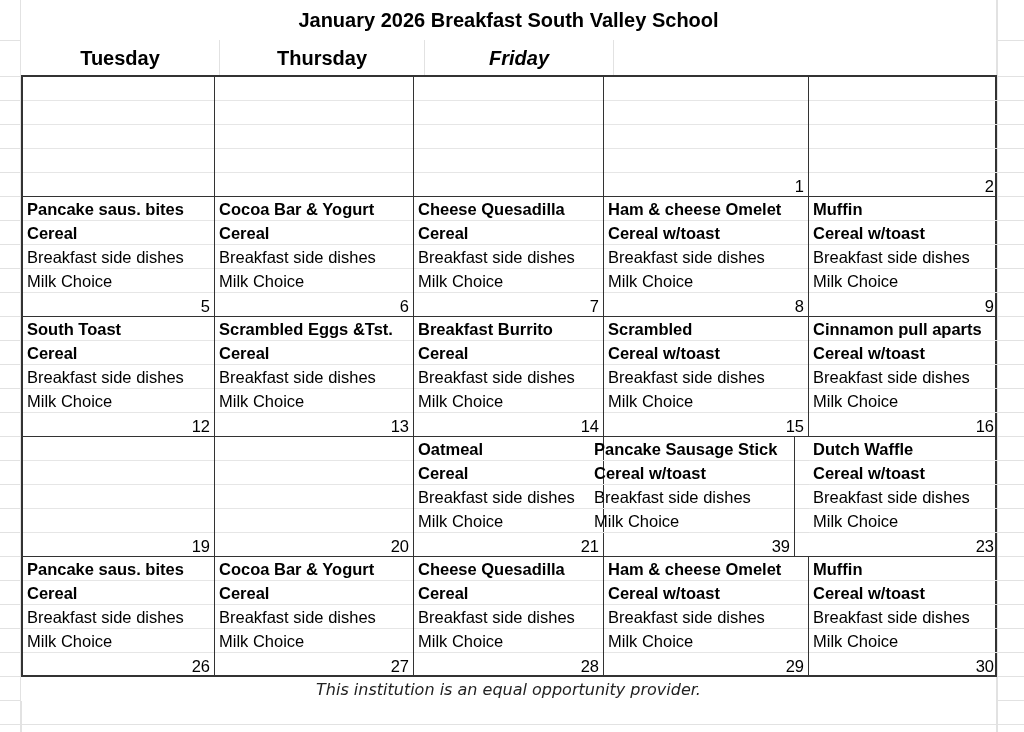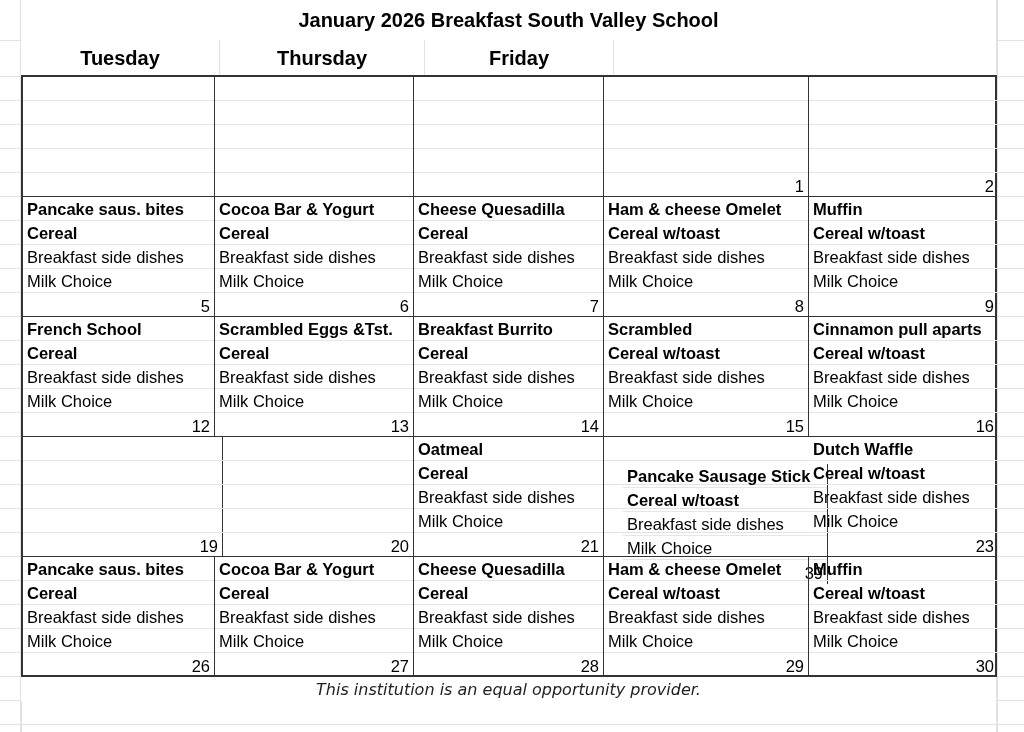--- a/index.html
+++ b/index.html
@@ -85,21 +85,21 @@
     <div class="hline" style="top: 724px;"></div>
     <div class="vline" style="left: 20px;"></div>
     <div class="vline" style="left: 996px;"></div>
   </div>
 
 <div class="title">January 2026 Breakfast South Valley School</div>
 
 <div class="header-row" id="header-row">
     <div class="header-cell" style="width: 199px;">Tuesday</div>
     <div class="header-cell" style="width: 205px;">Thursday</div>
-    <div class="header-cell" style="width: 189px;">Friday</div>
+    <div class="header-cell" style="width: 189px; font-style: italic;">Friday</div>
   </div>
 
 <div class="calendar" id="calendar">
     <div class="week" style="top: 0px;">
       <div class="day" style="left: 0px; width: 192px;">
         <div class="row-rule" style="top: 23px;"></div>
         <div class="row-rule" style="top: 47px;"></div>
         <div class="row-rule" style="top: 71px;"></div>
         <div class="row-rule" style="top: 95px;"></div>
         <div class="daynum"></div>
@@ -190,21 +190,21 @@
         <div class="daynum">9</div>
       </div>
     </div>
     <div class="wk-sep" style="top: 119px;"></div>
     <div class="week" style="top: 240px;">
       <div class="day" style="left: 0px; width: 192px;">
         <div class="row-rule" style="top: 23px;"></div>
         <div class="row-rule" style="top: 47px;"></div>
         <div class="row-rule" style="top: 71px;"></div>
         <div class="row-rule" style="top: 95px;"></div>
-        <div class="line bold" style="top: 0px;">French School</div>
+        <div class="line bold" style="top: 0px;">South Toast</div>
         <div class="line bold" style="top: 24px;">Cereal</div>
         <div class="line" style="top: 48px;">Breakfast side dishes</div>
         <div class="line" style="top: 72px;">Milk Choice</div>
         <div class="daynum">12</div>
       </div>
       <div class="day" style="left: 192px; width: 199px;">
         <div class="row-rule" style="top: 23px;"></div>
         <div class="row-rule" style="top: 47px;"></div>
         <div class="row-rule" style="top: 71px;"></div>
         <div class="row-rule" style="top: 95px;"></div>
@@ -243,21 +243,21 @@
         <div class="row-rule" style="top: 95px;"></div>
         <div class="line bold" style="top: 0px;">Cinnamon pull aparts</div>
         <div class="line bold" style="top: 24px;">Cereal w/toast</div>
         <div class="line" style="top: 48px;">Breakfast side dishes</div>
         <div class="line" style="top: 72px;">Milk Choice</div>
         <div class="daynum">16</div>
       </div>
     </div>
     <div class="wk-sep" style="top: 239px;"></div>
     <div class="week" style="top: 360px;">
-      <div class="day" style="left: 8px; width: 192px;">
+      <div class="day" style="left: 0px; width: 192px;">
         <div class="row-rule" style="top: 23px;"></div>
         <div class="row-rule" style="top: 47px;"></div>
         <div class="row-rule" style="top: 71px;"></div>
         <div class="row-rule" style="top: 95px;"></div>
         <div class="daynum">19</div>
       </div>
       <div class="day" style="left: 192px; width: 199px;">
         <div class="row-rule" style="top: 23px;"></div>
         <div class="row-rule" style="top: 47px;"></div>
         <div class="row-rule" style="top: 71px;"></div>
@@ -268,21 +268,21 @@
         <div class="row-rule" style="top: 23px;"></div>
         <div class="row-rule" style="top: 47px;"></div>
         <div class="row-rule" style="top: 71px;"></div>
         <div class="row-rule" style="top: 95px;"></div>
         <div class="line bold" style="top: 0px;">Oatmeal</div>
         <div class="line bold" style="top: 24px;">Cereal</div>
         <div class="line" style="top: 48px;">Breakfast side dishes</div>
         <div class="line" style="top: 72px;">Milk Choice</div>
         <div class="daynum">21</div>
       </div>
-      <div class="day" style="left: 600px; width: 205px; margin-top: 27px;">
+      <div class="day" style="left: 567px; width: 205px;">
         <div class="row-rule" style="top: 23px;"></div>
         <div class="row-rule" style="top: 47px;"></div>
         <div class="row-rule" style="top: 71px;"></div>
         <div class="row-rule" style="top: 95px;"></div>
         <div class="line bold" style="top: 0px;">Pancake Sausage Stick</div>
         <div class="line bold" style="top: 24px;">Cereal w/toast</div>
         <div class="line" style="top: 48px;">Breakfast side dishes</div>
         <div class="line" style="top: 72px;">Milk Choice</div>
         <div class="daynum">39</div>
       </div>

